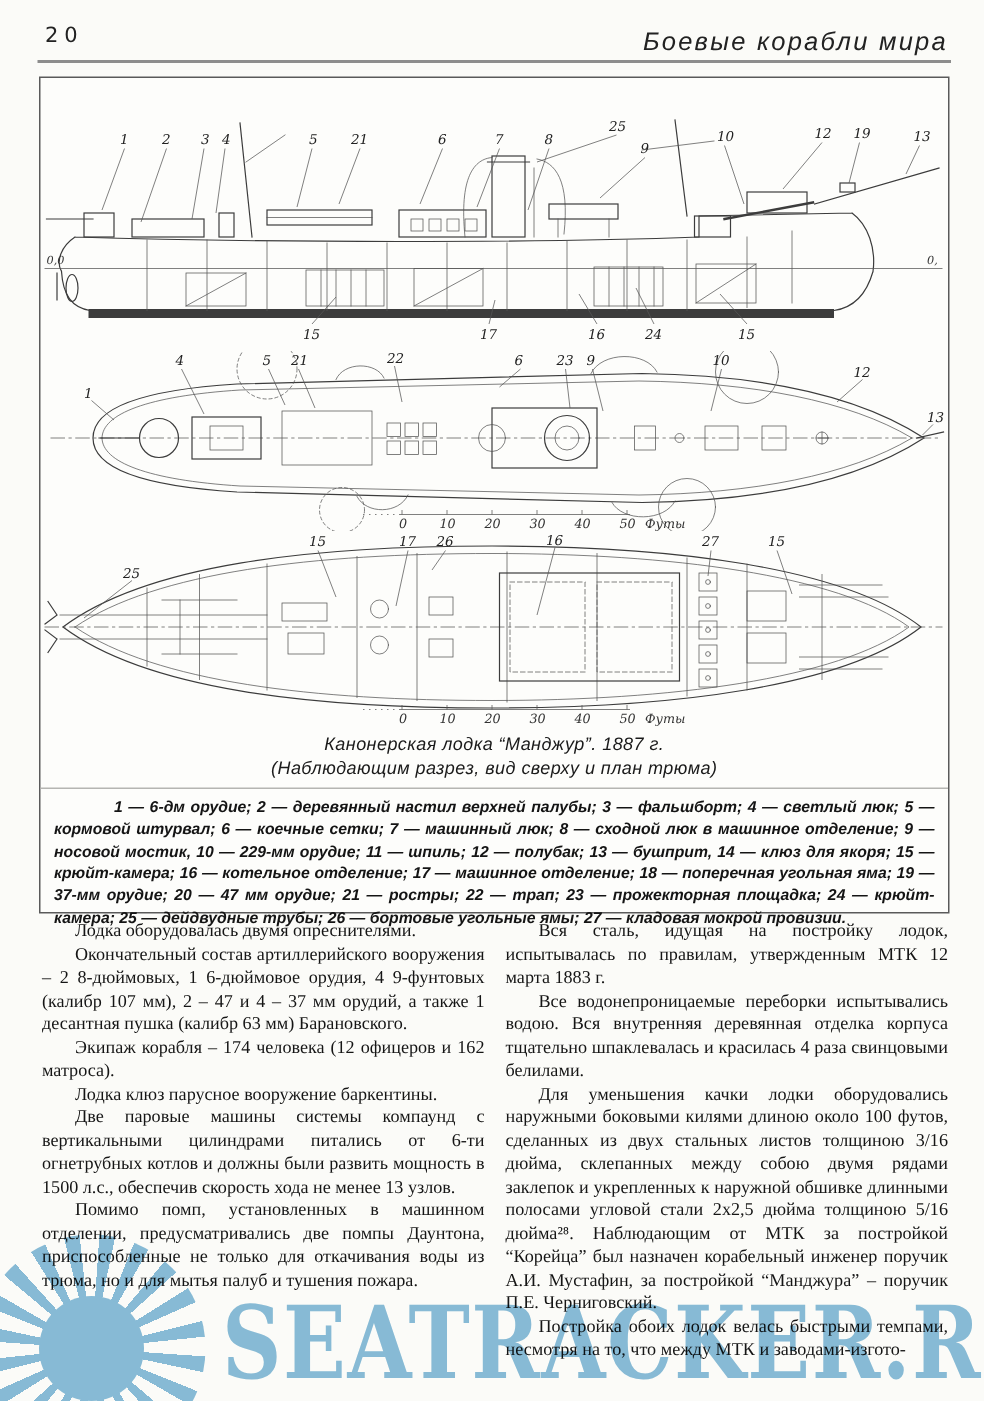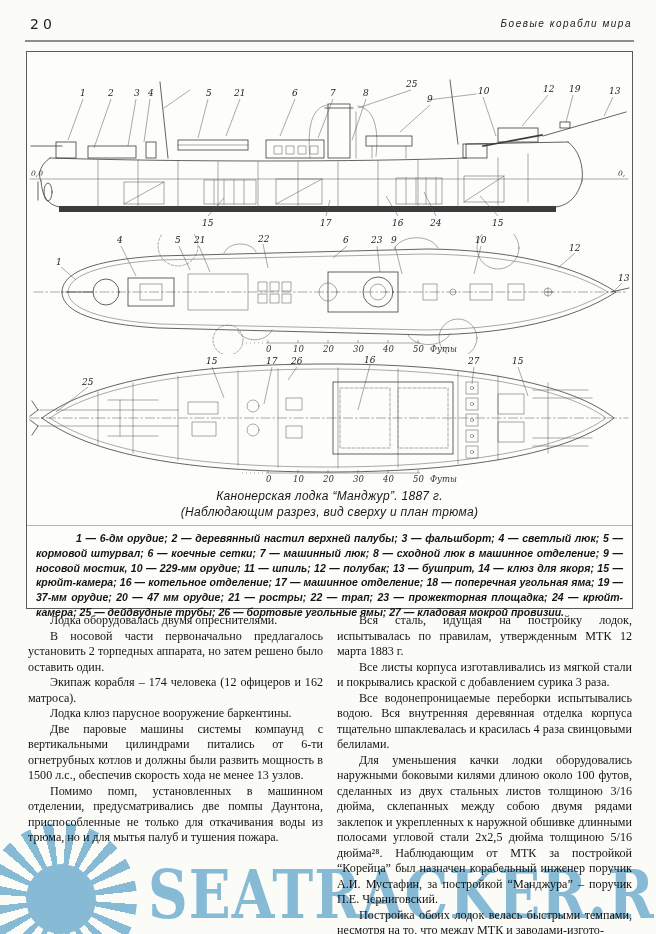--- a/index.html
+++ b/index.html
@@ -6,21 +6,21 @@
   body{
     width:656px;height:934px;position:relative;overflow:hidden;
     background:#fbfbf8;color:#1c1c1c;
     font-family:"Liberation Serif",serif;
   }
   
   .header{position:absolute;left:28px;right:24px;top:16px;height:22px;}
   .page-num{position:absolute;left:2px;top:0;font-family:"DejaVu Sans",sans-serif;
     font-size:14px;letter-spacing:4px;color:#222;}
   .book-title{position:absolute;right:0;top:2px;font-family:"Liberation Sans",sans-serif;
-    font-style:italic;font-weight:500;font-size:10px;letter-spacing:1.5px;color:#222;}
+    font-style:italic;font-weight:500;font-size:17px;letter-spacing:1.5px;color:#222;}
   .header-rule{position:absolute;left:25px;right:22px;top:40px;height:2px;background:#8d8d8d;}
 
   
   .figure-frame{position:absolute;left:26px;top:51px;width:605px;height:556px;
     border:1px solid #5a5a5a;background:#fdfdfb;}
   svg.draw{position:absolute;left:1px;}
   .sv{top:26px;width:602px;height:155px;}
   .dp{top:182px;width:602px;height:120px;}
   .hp{top:302px;width:602px;height:130px;}
   .ln{stroke:#3c3c3c;stroke-width:.8;fill:none;stroke-linecap:square;}
@@ -264,29 +264,28 @@
     <div>Канонерская лодка “Манджур”. 1887 г.</div>
     <div>(Наблюдающим разрез, вид сверху и план трюма)</div>
   </div>
   <div class="legend-divider"></div>
   <div class="legend">1 — 6-дм орудие; 2 — деревянный настил верхней палубы; 3 — фальшборт; 4 — светлый люк; 5 — кормовой штурвал; 6 — коечные сетки; 7 — машинный люк; 8 — сходной люк в машинное отделение; 9 — носовой мостик, 10 — 229-мм орудие; 11 — шпиль; 12 — полубак; 13 — бушприт, 14 — клюз для якоря; 15 — крюйт-камера; 16 — котельное отделение; 17 — машинное отделение; 18 — поперечная угольная яма; 19 — 37-мм орудие; 20 — 47 мм орудие; 21 — ростры; 22 — трап; 23 — прожекторная площадка; 24 — крюйт-камера; 25 — дейдвудные трубы; 26 — бортовые угольные ямы; 27 — кладовая мокрой провизии.</div>
 </div>
 
 <div class="columns">
   <div class="col">
     <p>Лодка оборудовалась двумя опреснителями.</p>
-    <p>В носовой части первоначально предлагалось установить 2 торпедных аппарата, но затем решено было оставить один.</p>
+    <p>Окончательный состав артиллерийского вооружения – 2 8-дюймовых, 1 6-дюймовое орудия, 4 9-фунтовых (калибр 107 мм), 2 – 47 и 4 – 37 мм орудий, а также 1 десантная пушка (калибр 63 мм) Барановского.</p>
     <p>Экипаж корабля – 174 человека (12 офицеров и 162 матроса).</p>
     <p>Лодка клюз парусное вооружение баркентины.</p>
     <p>Две паровые машины системы компаунд с вертикальными цилиндрами питались от 6-ти огнетрубных котлов и должны были развить мощность в 1500 л.с., обеспечив скорость хода не менее 13 узлов.</p>
     <p>Помимо помп, установленных в машинном отделении, предусматривались две помпы Даунтона, приспособленные не только для откачивания воды из трюма, но и для мытья палуб и тушения пожара.</p>
   </div>
   <div class="col">
     <p>Вся сталь, идущая на постройку лодок, испытывалась по правилам, утвержденным МТК 12 марта 1883 г.</p>
-    <p>Все листы корпуса изготавливались из мягкой стали и покрывались краской с добавлением сурика 3 раза.</p>
     <p>Все водонепроницаемые переборки испытывались водою. Вся внутренняя деревянная отделка корпуса тщательно шпаклевалась и красилась 4 раза свинцовыми белилами.</p>
     <p>Для уменьшения качки лодки оборудовались наружными боковыми килями длиною около 100 футов, сделанных из двух стальных листов толщиною 3/16 дюйма, склепанных между собою двумя рядами заклепок и укрепленных к наружной обшивке длинными полосами угловой стали 2х2,5 дюйма толщиною 5/16 дюйма²⁸. Наблюдающим от МТК за постройкой “Корейца” был назначен корабельный инженер поручик А.И. Мустафин, за постройкой “Манджура” – поручик П.Е. Черниговский.</p>
     <p>Постройка обоих лодок велась быстрыми темпами, несмотря на то, что между МТК и заводами-изгото-</p>
   </div>
 </div>
 
 <div class="watermark">
   <div class="wm-sun"></div>
   <div class="wm-text">SEATRACKER.RU</div>
 </div>

